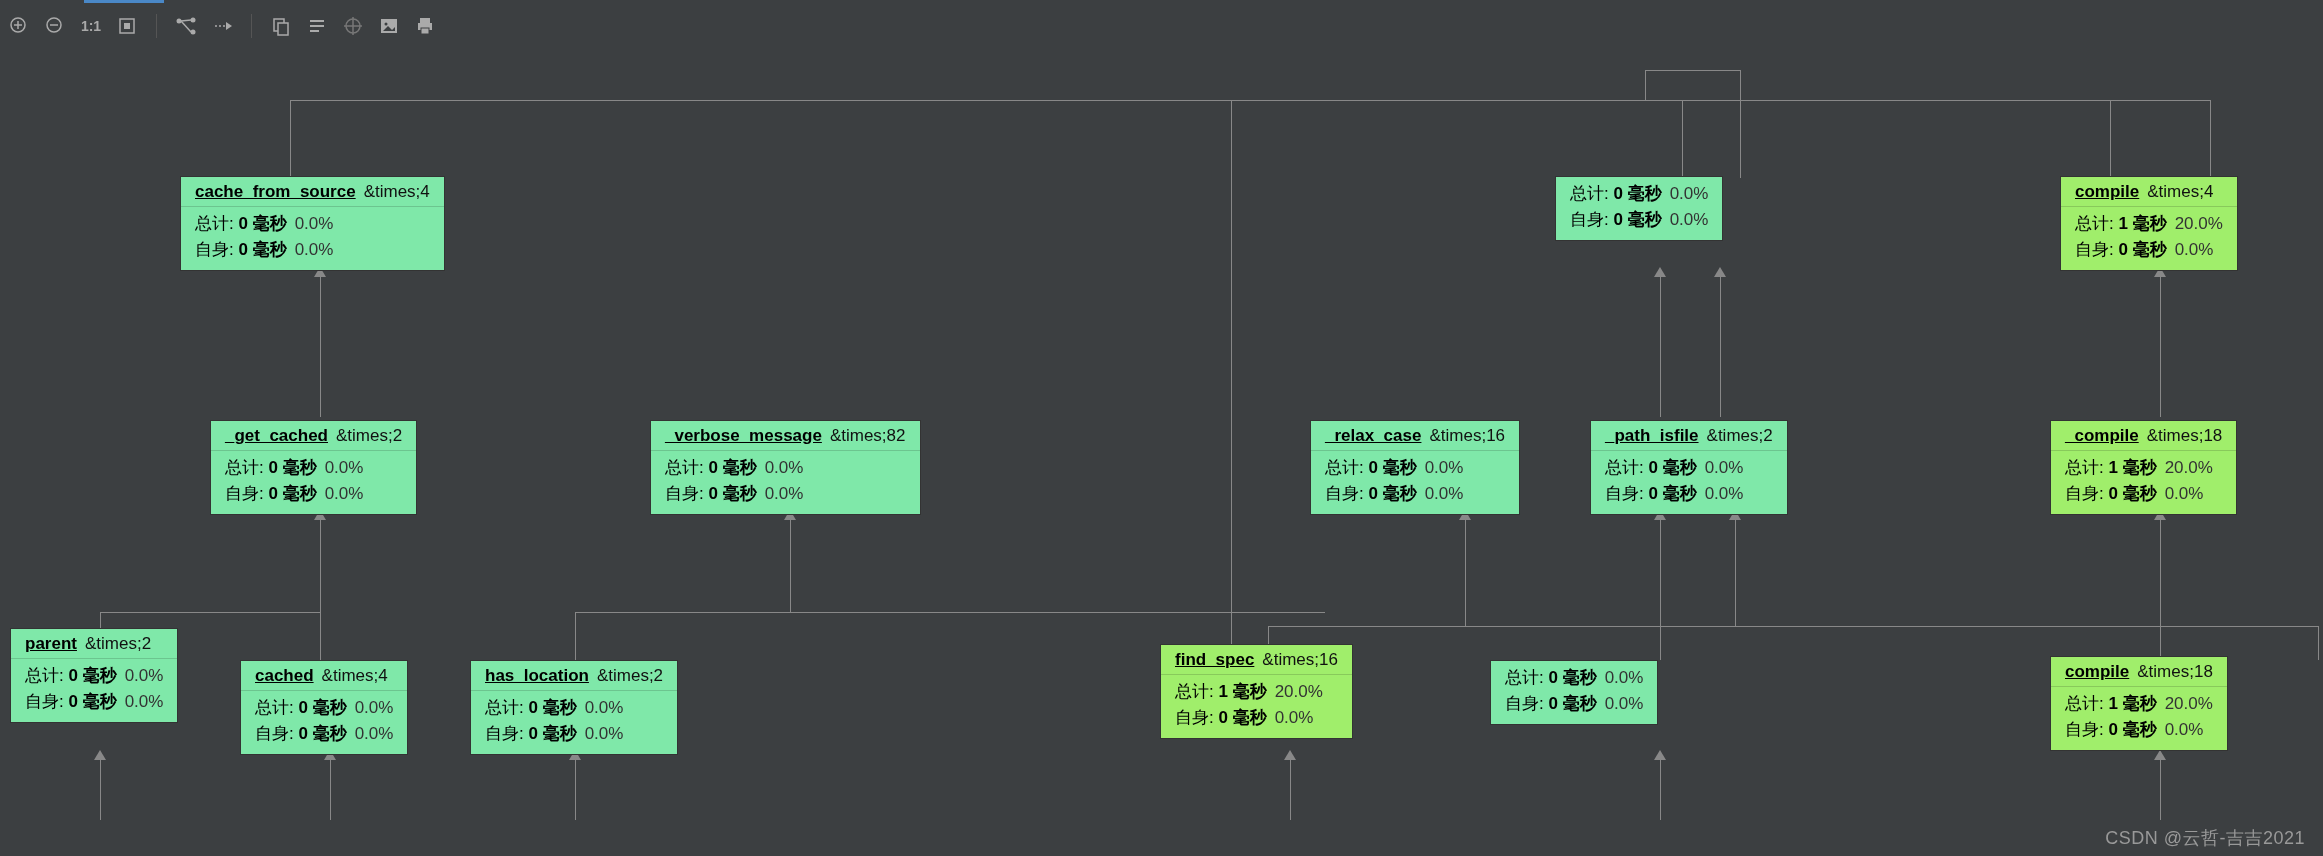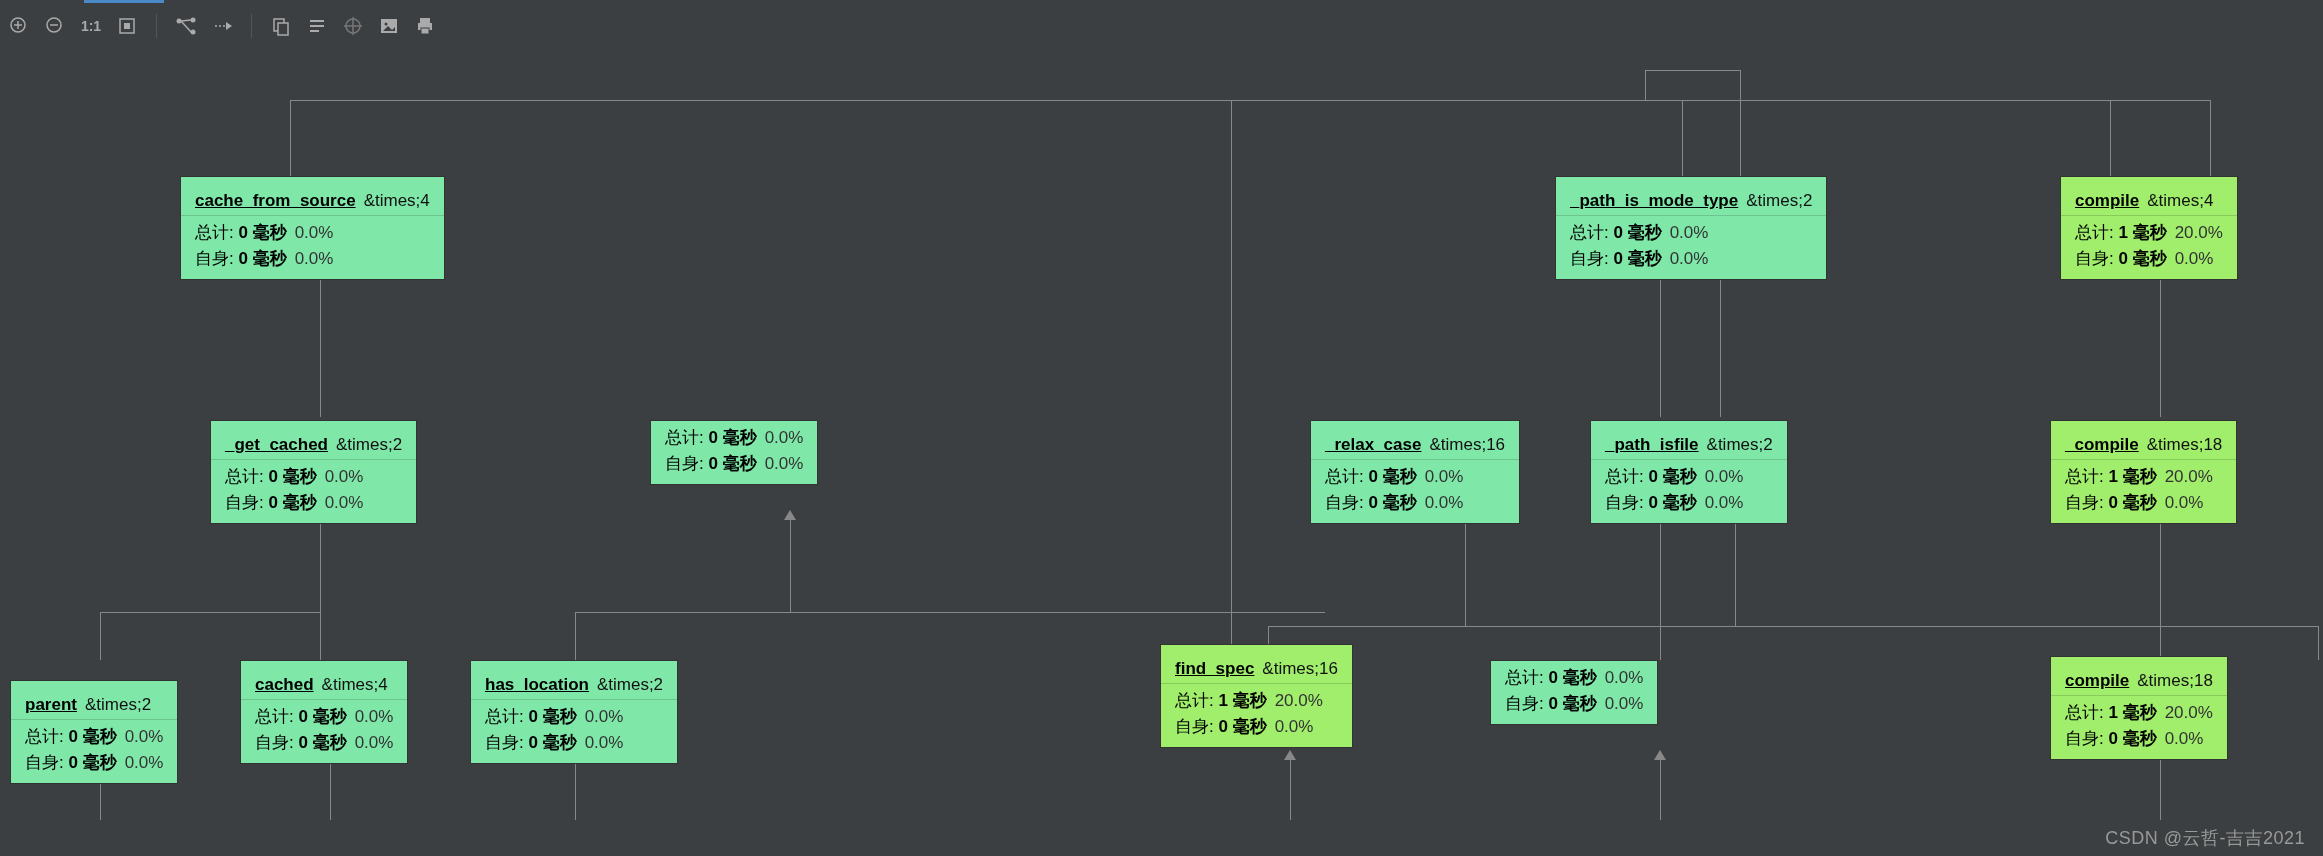--- a/index.html
+++ b/index.html
@@ -52,21 +52,21 @@
   .node {
     position: absolute;
     border: 1px solid #333;
     background: #7fe8a9;
     font-size: 17px;
     color: #000;
     min-width: 160px;
   }
   .node.hot { background: #a0ee6b; }
   .nhead {
-    padding: 14px 14px 4px 14px;
+    padding: 5px 14px 4px 14px;
     white-space: nowrap;
     border-bottom: 1px solid rgba(0,0,0,0.15);
   }
   .fn { font-weight: bold; text-decoration: underline; }
   .times { margin-left: 8px; color:#111; }
   .nbody { padding: 4px 14px 8px 14px; }
   .row { white-space: nowrap; line-height: 1.5; }
   .lab { }
   .val { font-weight: bold; }
   .pct { color: #333; margin-left: 8px; }
@@ -219,21 +219,20 @@
   <div class="arrow" style="left:2154px;top:698px"></div>
 
   <div class="node" style="left:180px;top:124px">
     <div class="nhead"><span class="fn">cache_from_source</span><span class="times"><span>&amp;times;</span><span>4</span></span></div>
     <div class="nbody">
       <div class="row"><span class="lab">总计:</span> <span class="val">0 毫秒</span><span class="pct">0.0%</span></div>
       <div class="row"><span class="lab">自身:</span> <span class="val">0 毫秒</span><span class="pct">0.0%</span></div>
     </div>
   </div>
   <div class="node" style="left:1555px;top:124px">
-    <div class="nhead"><span class="fn">_path_is_mode_type</span><span class="times"><span>&amp;times;</span><span>2</span></span></div>
     <div class="nbody">
       <div class="row"><span class="lab">总计:</span> <span class="val">0 毫秒</span><span class="pct">0.0%</span></div>
       <div class="row"><span class="lab">自身:</span> <span class="val">0 毫秒</span><span class="pct">0.0%</span></div>
     </div>
   </div>
   <div class="node hot" style="left:2060px;top:124px">
     <div class="nhead"><span class="fn">compile</span><span class="times"><span>&amp;times;</span><span>4</span></span></div>
     <div class="nbody">
       <div class="row"><span class="lab">总计:</span> <span class="val">1 毫秒</span><span class="pct">20.0%</span></div>
       <div class="row"><span class="lab">自身:</span> <span class="val">0 毫秒</span><span class="pct">0.0%</span></div>
@@ -241,20 +240,21 @@
   </div>
 
   <div class="node" style="left:210px;top:368px">
     <div class="nhead"><span class="fn">_get_cached</span><span class="times"><span>&amp;times;</span><span>2</span></span></div>
     <div class="nbody">
       <div class="row"><span class="lab">总计:</span> <span class="val">0 毫秒</span><span class="pct">0.0%</span></div>
       <div class="row"><span class="lab">自身:</span> <span class="val">0 毫秒</span><span class="pct">0.0%</span></div>
     </div>
   </div>
   <div class="node" style="left:650px;top:368px">
+    <div class="nhead"><span class="fn">_verbose_message</span><span class="times"><span>&amp;times;</span><span>82</span></span></div>
     <div class="nbody">
       <div class="row"><span class="lab">总计:</span> <span class="val">0 毫秒</span><span class="pct">0.0%</span></div>
       <div class="row"><span class="lab">自身:</span> <span class="val">0 毫秒</span><span class="pct">0.0%</span></div>
     </div>
   </div>
   <div class="node" style="left:1310px;top:368px">
     <div class="nhead"><span class="fn">_relax_case</span><span class="times"><span>&amp;times;</span><span>16</span></span></div>
     <div class="nbody">
       <div class="row"><span class="lab">总计:</span> <span class="val">0 毫秒</span><span class="pct">0.0%</span></div>
       <div class="row"><span class="lab">自身:</span> <span class="val">0 毫秒</span><span class="pct">0.0%</span></div>
@@ -268,21 +268,21 @@
     </div>
   </div>
   <div class="node hot" style="left:2050px;top:368px">
     <div class="nhead"><span class="fn">_compile</span><span class="times"><span>&amp;times;</span><span>18</span></span></div>
     <div class="nbody">
       <div class="row"><span class="lab">总计:</span> <span class="val">1 毫秒</span><span class="pct">20.0%</span></div>
       <div class="row"><span class="lab">自身:</span> <span class="val">0 毫秒</span><span class="pct">0.0%</span></div>
     </div>
   </div>
 
-  <div class="node" style="left:10px;top:628px">
+  <div class="node" style="left:10px;top:576px">
     <div class="nhead"><span class="fn">parent</span><span class="times"><span>&amp;times;</span><span>2</span></span></div>
     <div class="nbody">
       <div class="row"><span class="lab">总计:</span> <span class="val">0 毫秒</span><span class="pct">0.0%</span></div>
       <div class="row"><span class="lab">自身:</span> <span class="val">0 毫秒</span><span class="pct">0.0%</span></div>
     </div>
   </div>
   <div class="node" style="left:240px;top:608px">
     <div class="nhead"><span class="fn">cached</span><span class="times"><span>&amp;times;</span><span>4</span></span></div>
     <div class="nbody">
       <div class="row"><span class="lab">总计:</span> <span class="val">0 毫秒</span><span class="pct">0.0%</span></div>

